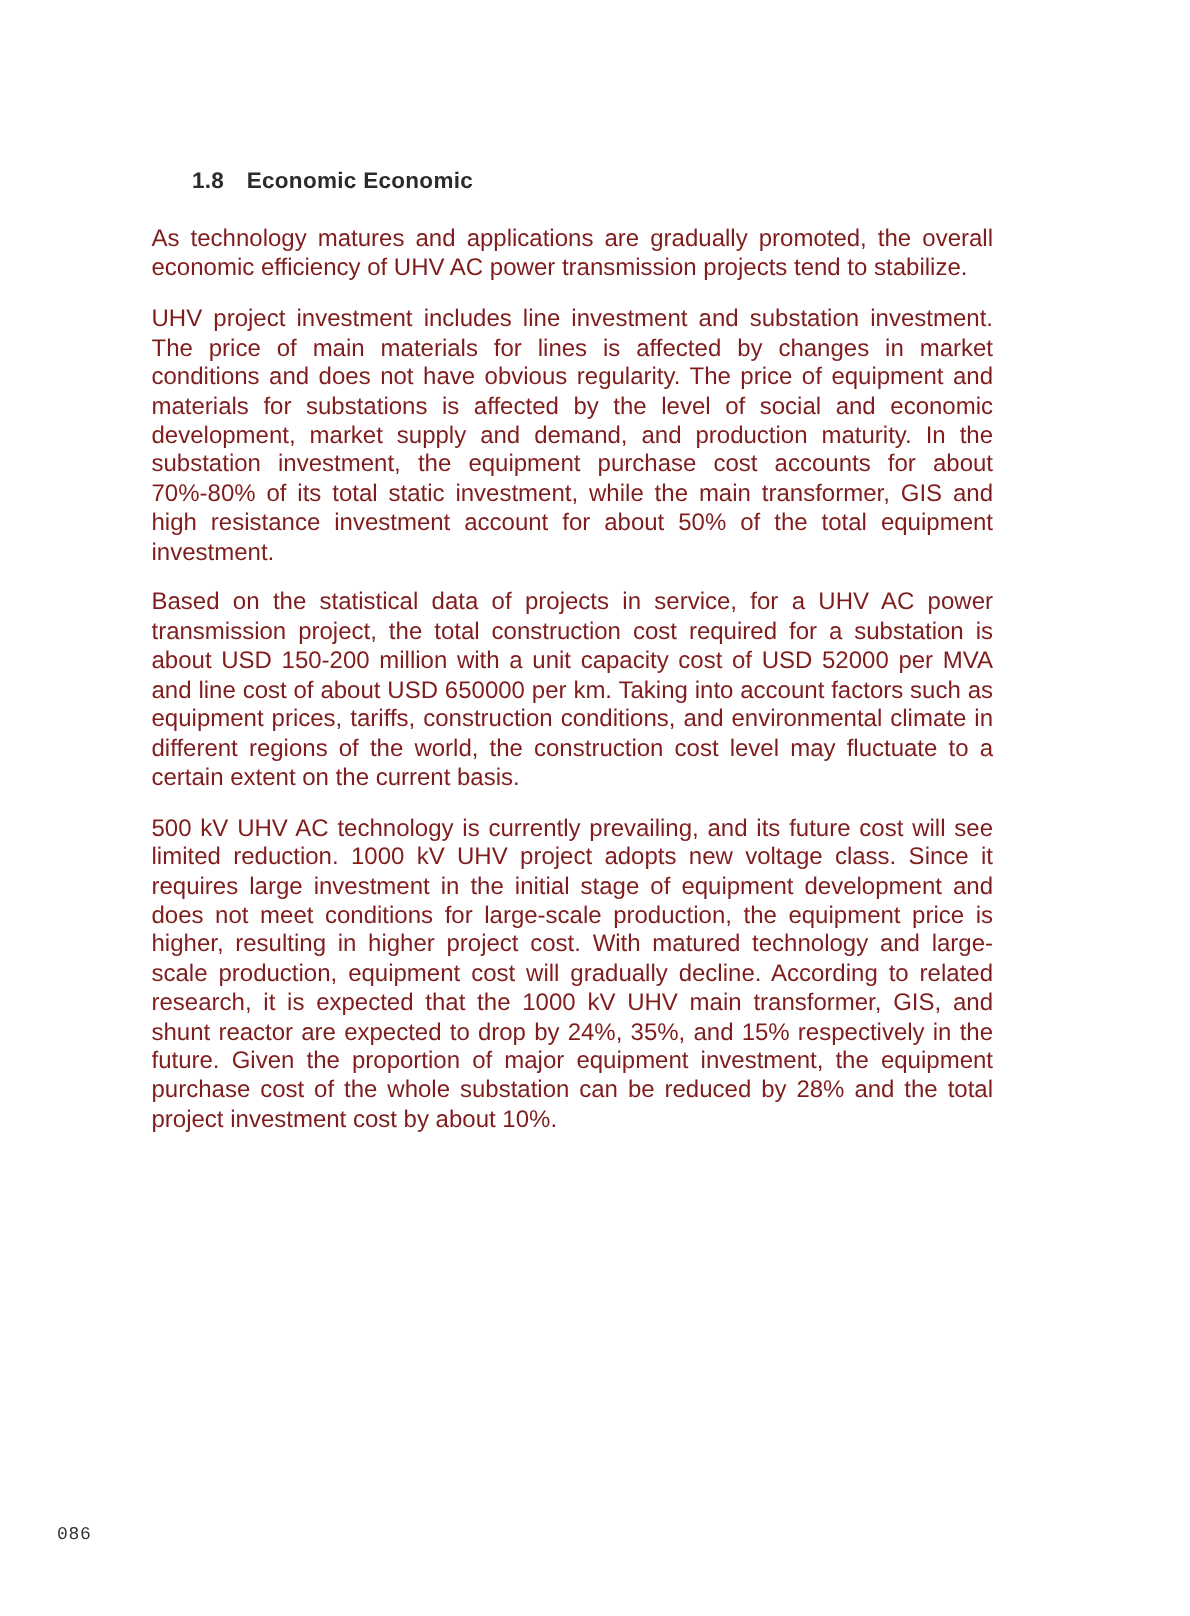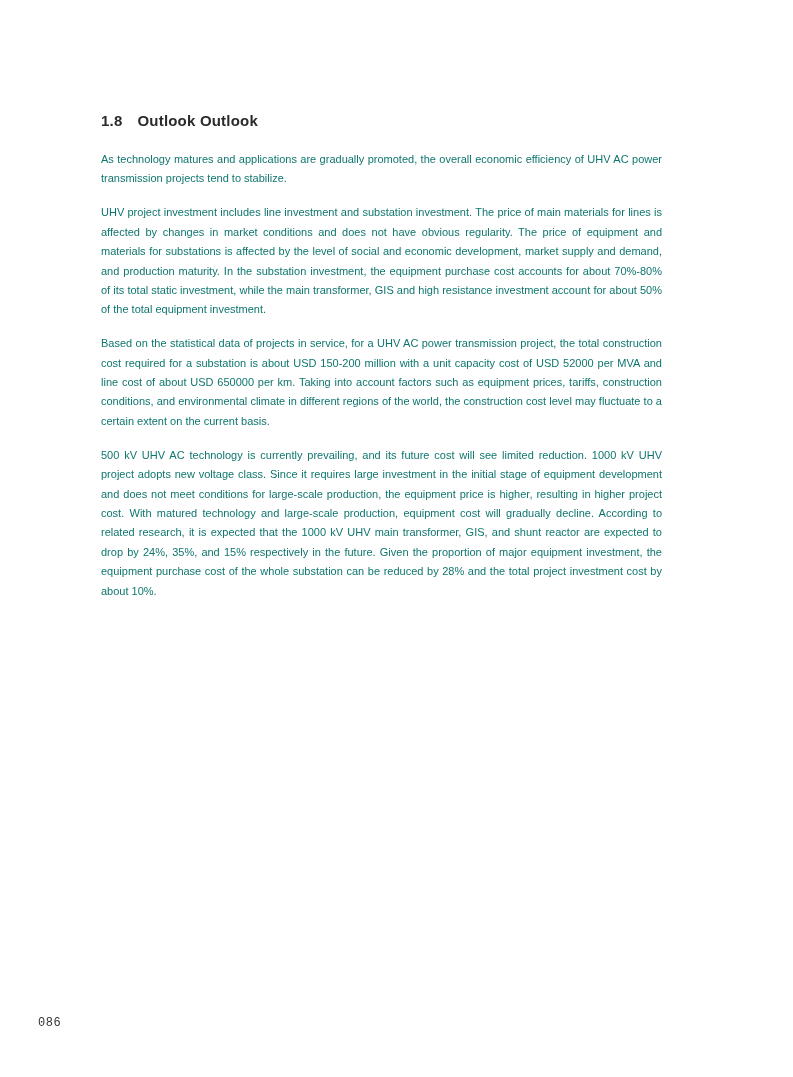--- a/index.html
+++ b/index.html
@@ -25,25 +25,26 @@
   .section-heading {
     font-size: 15px;
     font-weight: bold;
     color: #2b2b2b;
     letter-spacing: 0.2px;
     margin-bottom: 21px;
     display: flex;
   }
   .section-heading .num {
     margin-right: 15px;
+    margin-left: 27px;
   }
   .body-text p {
-    font-size: 11px;
+    font-size: 16px;
     line-height: 19.4px;
-    color: #0f766e;
+    color: #7f1d1d;
     text-align: justify;
     margin-bottom: 14.5px;
   }
   .body-text p:last-child { margin-bottom: 0; }
   .page-number {
     position: absolute;
     left: 38px;
     top: 1016px;
     font-size: 12px;
     color: #333333;
@@ -51,21 +52,21 @@
     font-family: Liberation Mono, monospace;
   }
 </style>
 </head>
 <body>
 
 <div class="page">
   <div class="content">
     <div class="section-heading">
       <span class="num">1.8</span>
-      <span class="title">Outlook Outlook</span>
+      <span class="title">Economic Economic</span>
     </div>
     <div class="body-text">
       <p>As technology matures and applications are gradually promoted, the overall economic efficiency of UHV AC power transmission projects tend to stabilize.</p>
       <p>UHV project investment includes line investment and substation investment. The price of main materials for lines is affected by changes in market conditions and does not have obvious regularity. The price of equipment and materials for substations is affected by the level of social and economic development, market supply and demand, and production maturity. In the substation investment, the equipment purchase cost accounts for about 70%-80% of its total static investment, while the main transformer, GIS and high resistance investment account for about 50% of the total equipment investment.</p>
       <p>Based on the statistical data of projects in service, for a UHV AC power transmission project, the total construction cost required for a substation is about USD 150-200 million with a unit capacity cost of USD 52000 per MVA and line cost of about USD 650000 per km. Taking into account factors such as equipment prices, tariffs, construction conditions, and environmental climate in different regions of the world, the construction cost level may fluctuate to a certain extent on the current basis.</p>
       <p>500 kV UHV AC technology is currently prevailing, and its future cost will see limited reduction. 1000 kV UHV project adopts new voltage class. Since it requires large investment in the initial stage of equipment development and does not meet conditions for large-scale production, the equipment price is higher, resulting in higher project cost. With matured technology and large-scale production, equipment cost will gradually decline. According to related research, it is expected that the 1000 kV UHV main transformer, GIS, and shunt reactor are expected to drop by 24%, 35%, and 15% respectively in the future. Given the proportion of major equipment investment, the equipment purchase cost of the whole substation can be reduced by 28% and the total project investment cost by about 10%.</p>
     </div>
   </div>
   <div class="page-number">086</div>
 </div>

